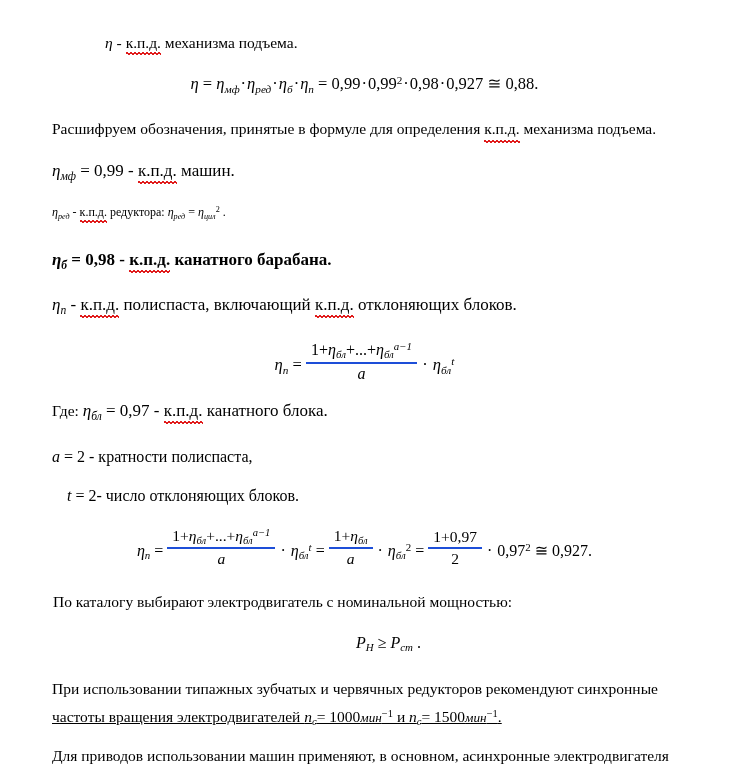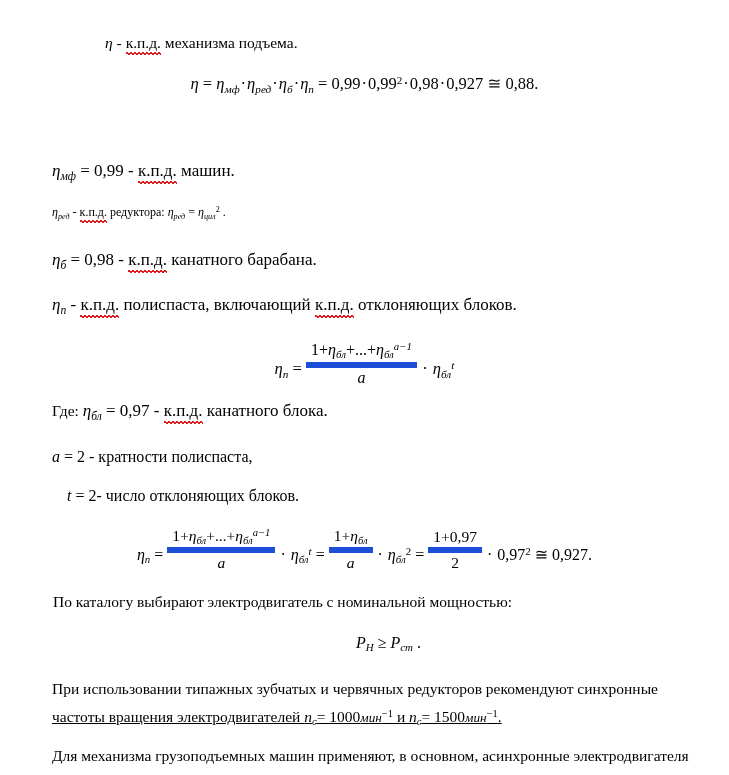--- a/index.html
+++ b/index.html
@@ -80,21 +80,21 @@
   
   .frac {
     display: inline-block;
     vertical-align: -0.52em;
     text-align: center;
     font-style: italic;
   }
   .frac .num {
     display: block;
     padding: 0 5px 1px 5px;
-    border-bottom: 6px solid #1d4ed8;
+    border-bottom: 2px solid #1d4ed8;
     font-size: 0.97em;
   }
   .frac .den {
     display: block;
     padding: 1px 5px 0 5px;
     font-size: 0.97em;
   }
   .formula {
     font-size: 16.5px;
     white-space: nowrap;
@@ -114,34 +114,37 @@
 
   <div class="center formula" style="position:absolute; top:74px;">
     <span class="mi">η</span> <span>=</span>
     <span class="mi">η<span class="sub">мф</span></span><span class="dot">·</span><span class="mi">η<span class="sub">ред</span></span><span class="dot">·</span><span class="mi">η<span class="sub">б</span></span><span class="dot">·</span><span class="mi">η<span class="sub">п</span></span>
     <span>=</span>
     <span>0,99</span><span class="dot">·</span><span>0,99</span><span class="sup">2</span><span class="dot">·</span><span>0,98</span><span class="dot">·</span><span>0,927</span>
     <span>≅</span>
     <span>0,88</span><span>.</span>
   </div>
 
+  <div class="para" style="left:52px; top:118px; width:640px;">
+    <span>Расшифруем обозначения, принятые в формуле для определения </span><span class="sq">к.п.д.</span><span> механизма подъема.</span>
+  </div>
 
   <div class="line" style="left:52px; top:161px; font-size:17px;">
     <span class="mi">η<span class="sub">мф</span></span>
     <span>= 0,99 - </span><span class="sq">к.п.д.</span><span> машин.</span>
   </div>
 
   <div class="line" style="left:52px; top:205px; font-size:12px;">
     <span class="mi">η<span class="sub">ред</span></span>
     <span> - </span><span class="sq">к.п.д.</span><span> редуктора:  </span><span class="mi">η<span class="sub">ред</span></span>
     <span> = </span><span class="mi">η<span class="sub">цил</span></span><span class="sup">2</span>
     <span>.</span>
   </div>
 
-  <div class="line" style="left:52px; top:250px; font-size:17px;">
+  <div class="line" style="left:52px; top:250px; font-size:17px;font-weight:bold;">
     <span class="mi">η<span class="sub">б</span></span>
     <span>= 0,98 - </span><span class="sq">к.п.д.</span><span> канатного барабана.</span>
   </div>
 
   <div class="line" style="left:52px; top:295px; font-size:17px;">
     <span class="mi">η<span class="sub">п</span></span>
     <span> - </span><span class="sq">к.п.д.</span><span> полиспаста, включающий </span><span class="sq">к.п.д.</span><span> отклоняющих блоков.</span>
   </div>
 
   <div class="center formula" style="position:absolute; top:340px;">
@@ -216,16 +219,16 @@
 
   <div class="line" style="left:52px; top:680px;">
     <span>При использовании типажных зубчатых и червячных редукторов рекомендуют синхронные</span>
   </div>
 
   <div class="line" style="left:52px; top:708px;text-decoration:underline;">
     <span>частоты вращения электродвигателей </span><span class="mi">n<span class="sub">с</span></span><span>= 1000</span><span class="mi" style="font-size:0.85em;">мин</span><span class="sup">−1</span><span> и </span><span class="mi">n<span class="sub">с</span></span><span>= 1500</span><span class="mi" style="font-size:0.85em;">мин</span><span class="sup">−1</span><span>.</span>
   </div>
 
   <div class="line" style="left:52px; top:747px;">
-    <span>Для механизма грузоподъемных машин применяют, в основном, асинхронные электродвигателя</span>
+    <span>Для приводов использовании машин применяют, в основном, асинхронные электродвигателя</span>
   </div>
 
 </div>
 
 </body></html>

